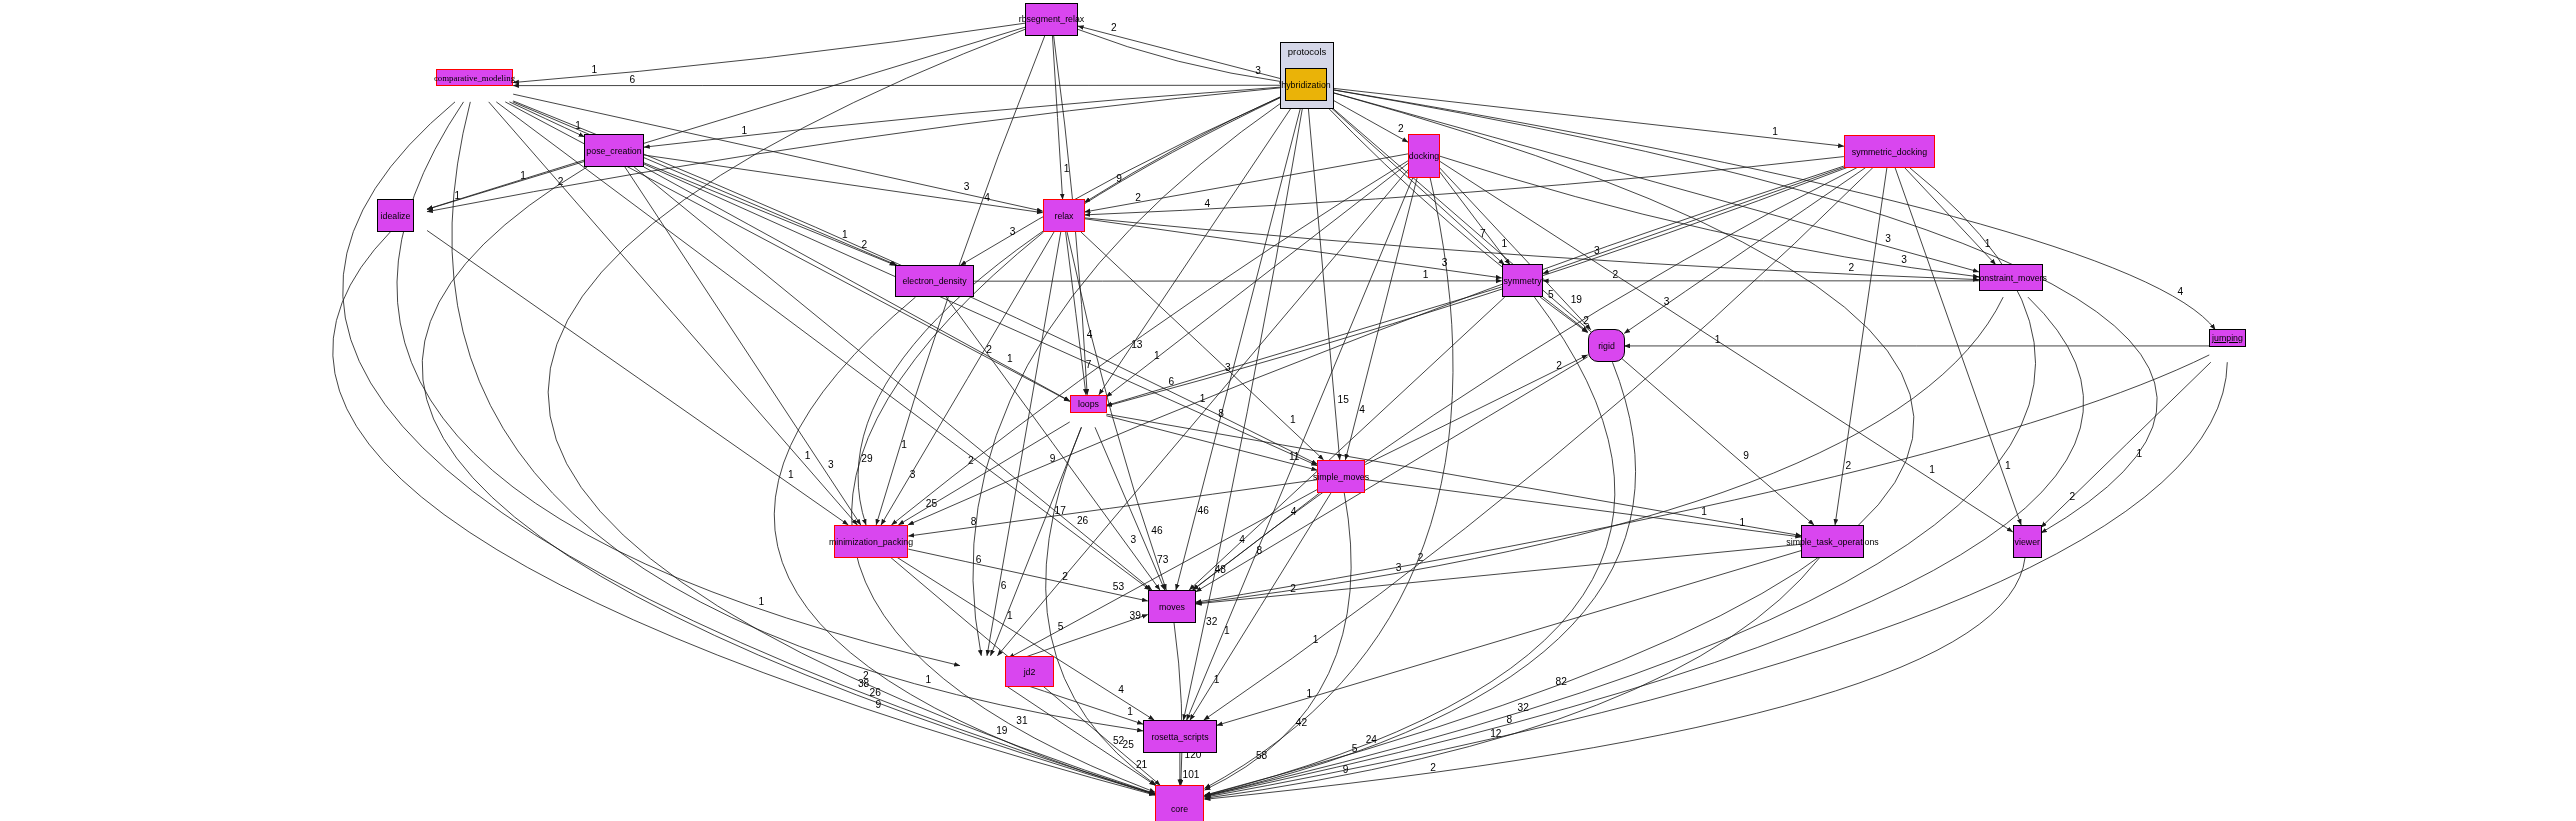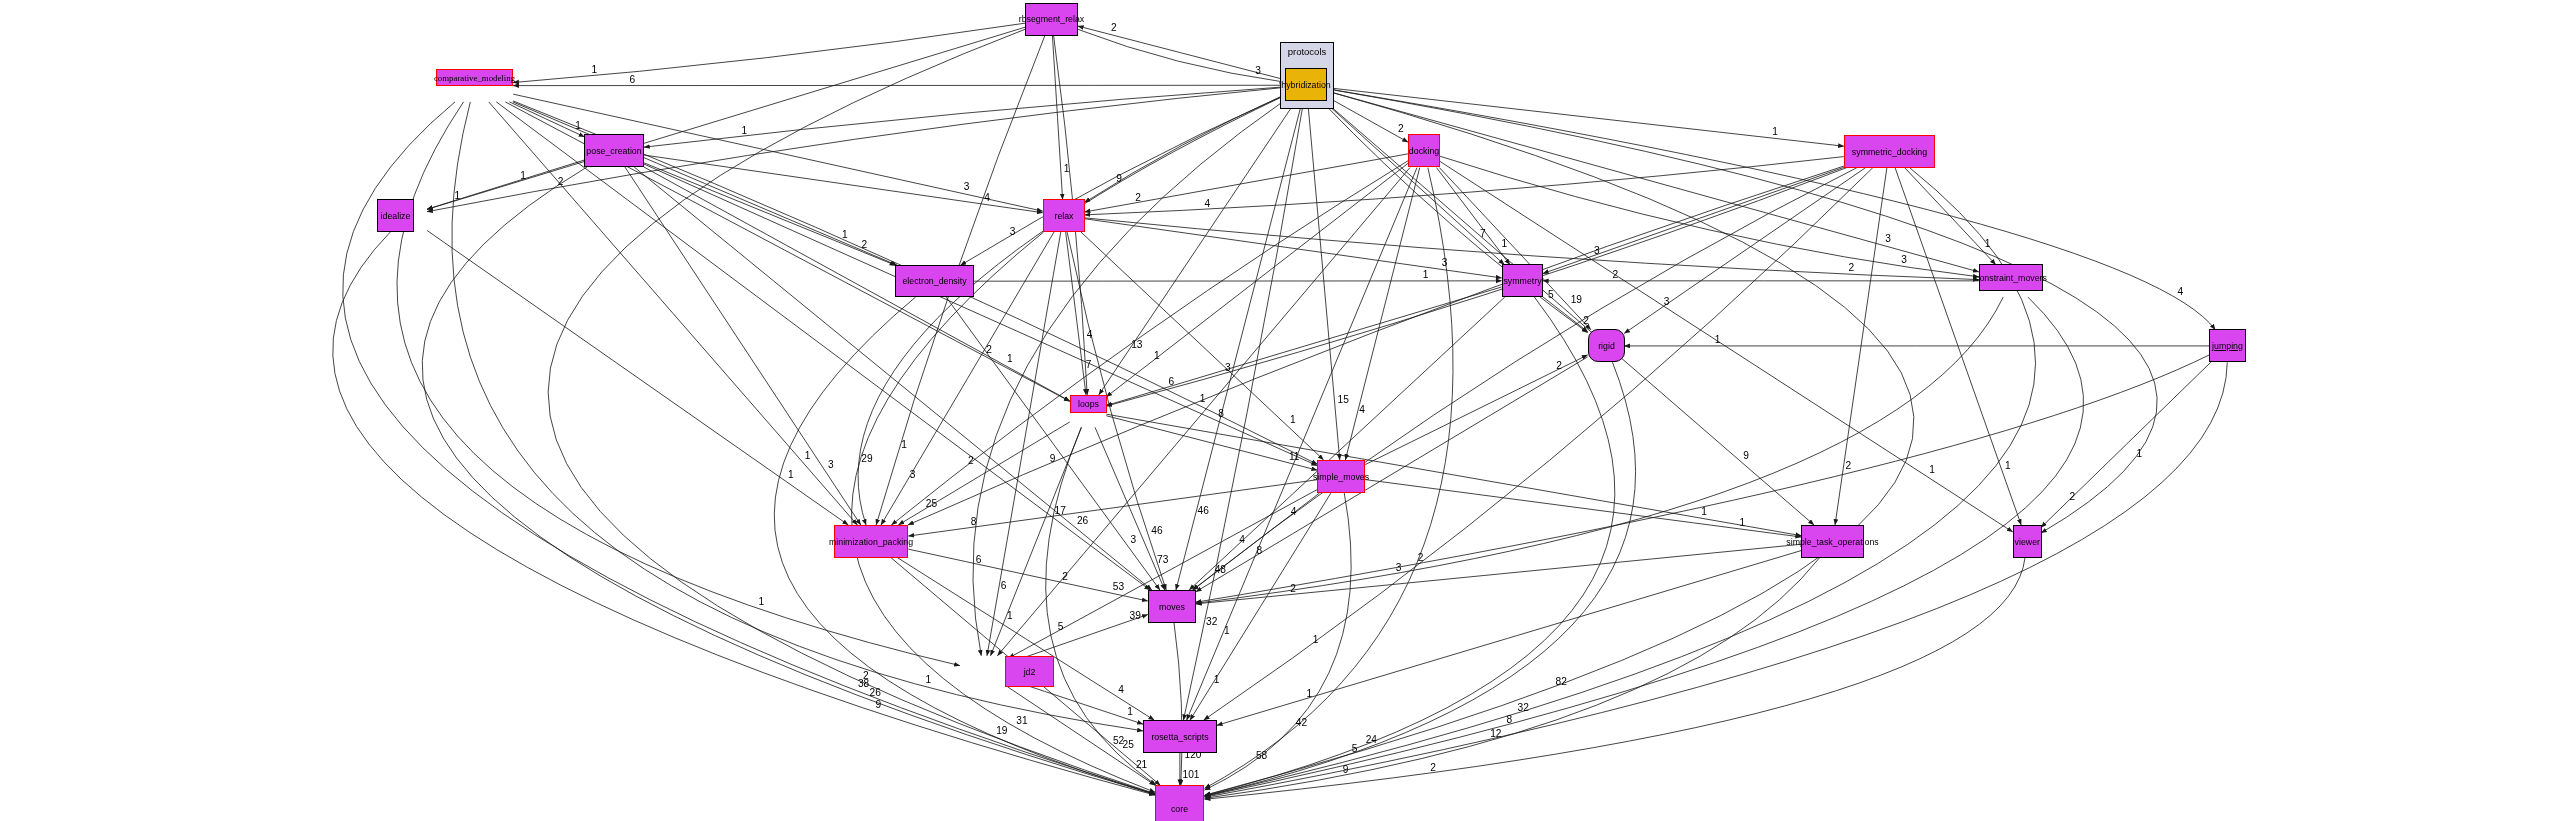--- a/index.html
+++ b/index.html
@@ -272,28 +272,28 @@
       <div class="cluster" style="left: 1280px; top: 42px; width: 54px; height: 67px; z-index: 2;">
         <div class="cluster-label">protocols</div>
       </div>
     </div>
   <div id="nodes">
       <div class="node" style="left: 1025px; top: 2.7px; width: 53px; height: 33px;">rbsegment_relax</div>
       <div class="node highlight" style="left: 1285px; top: 68px; width: 42px; height: 33px;">hybridization</div>
       <div class="node red" style="left: 436px; top: 69px; width: 77px; height: 17px; font-family: Liberation Serif, serif;">comparative_modeling</div>
       <div class="node" style="left: 584px; top: 134px; width: 60px; height: 33px;">pose_creation</div>
       <div class="node" style="left: 377px; top: 199px; width: 37px; height: 33px;">idealize</div>
-      <div class="node red" style="left: 1408px; top: 134px; width: 32px; height: 33px;">docking</div>
+      <div class="node red" style="left: 1408px; top: 134px; width: 32px; height: 44px;">docking</div>
       <div class="node red" style="left: 1844px; top: 135px; width: 91px; height: 33px;">symmetric_docking</div>
       <div class="node red" style="left: 1043px; top: 199px; width: 42px; height: 33px;">relax</div>
       <div class="node" style="left: 895px; top: 265px; width: 79px; height: 32px;">electron_density</div>
       <div class="node" style="left: 1502px; top: 264px; width: 41px; height: 33px;">symmetry</div>
       <div class="node" style="left: 1979px; top: 264px; width: 64px; height: 27px;">constraint_movers</div>
       <div class="node" style="left: 1588px; top: 329px; width: 37px; height: 33px; border-radius: 10px;">rigid</div>
-      <div class="node" style="left: 2209px; top: 329px; width: 37px; height: 33px; text-decoration: underline;">jumping</div>
+      <div class="node" style="left: 2209px; top: 329px; width: 37px; height: 18px; text-decoration: underline;">jumping</div>
       <div class="node red" style="left: 1070px; top: 395px; width: 37px; height: 18px;">loops</div>
       <div class="node red" style="left: 1317px; top: 460px; width: 48px; height: 33px;">simple_moves</div>
       <div class="node red" style="left: 834px; top: 525px; width: 74px; height: 33px;">minimization_packing</div>
       <div class="node" style="left: 1801px; top: 525px; width: 63px; height: 33px;">simple_task_operations</div>
       <div class="node" style="left: 2013px; top: 525px; width: 28.5px; height: 33px;">viewer</div>
       <div class="node" style="left: 1148px; top: 590px; width: 48px; height: 33px;">moves</div>
       <div class="node red" style="left: 960px; top: 656px; width: 49px; height: 31px; margin-left: 45px;">jd2</div>
       <div class="node" style="left: 1143px; top: 720px; width: 74px; height: 33px;">rosetta_scripts</div>
       <div class="node red" style="left: 1155px; top: 785px; width: 49px; height: 47px;">core</div>
     </div>

